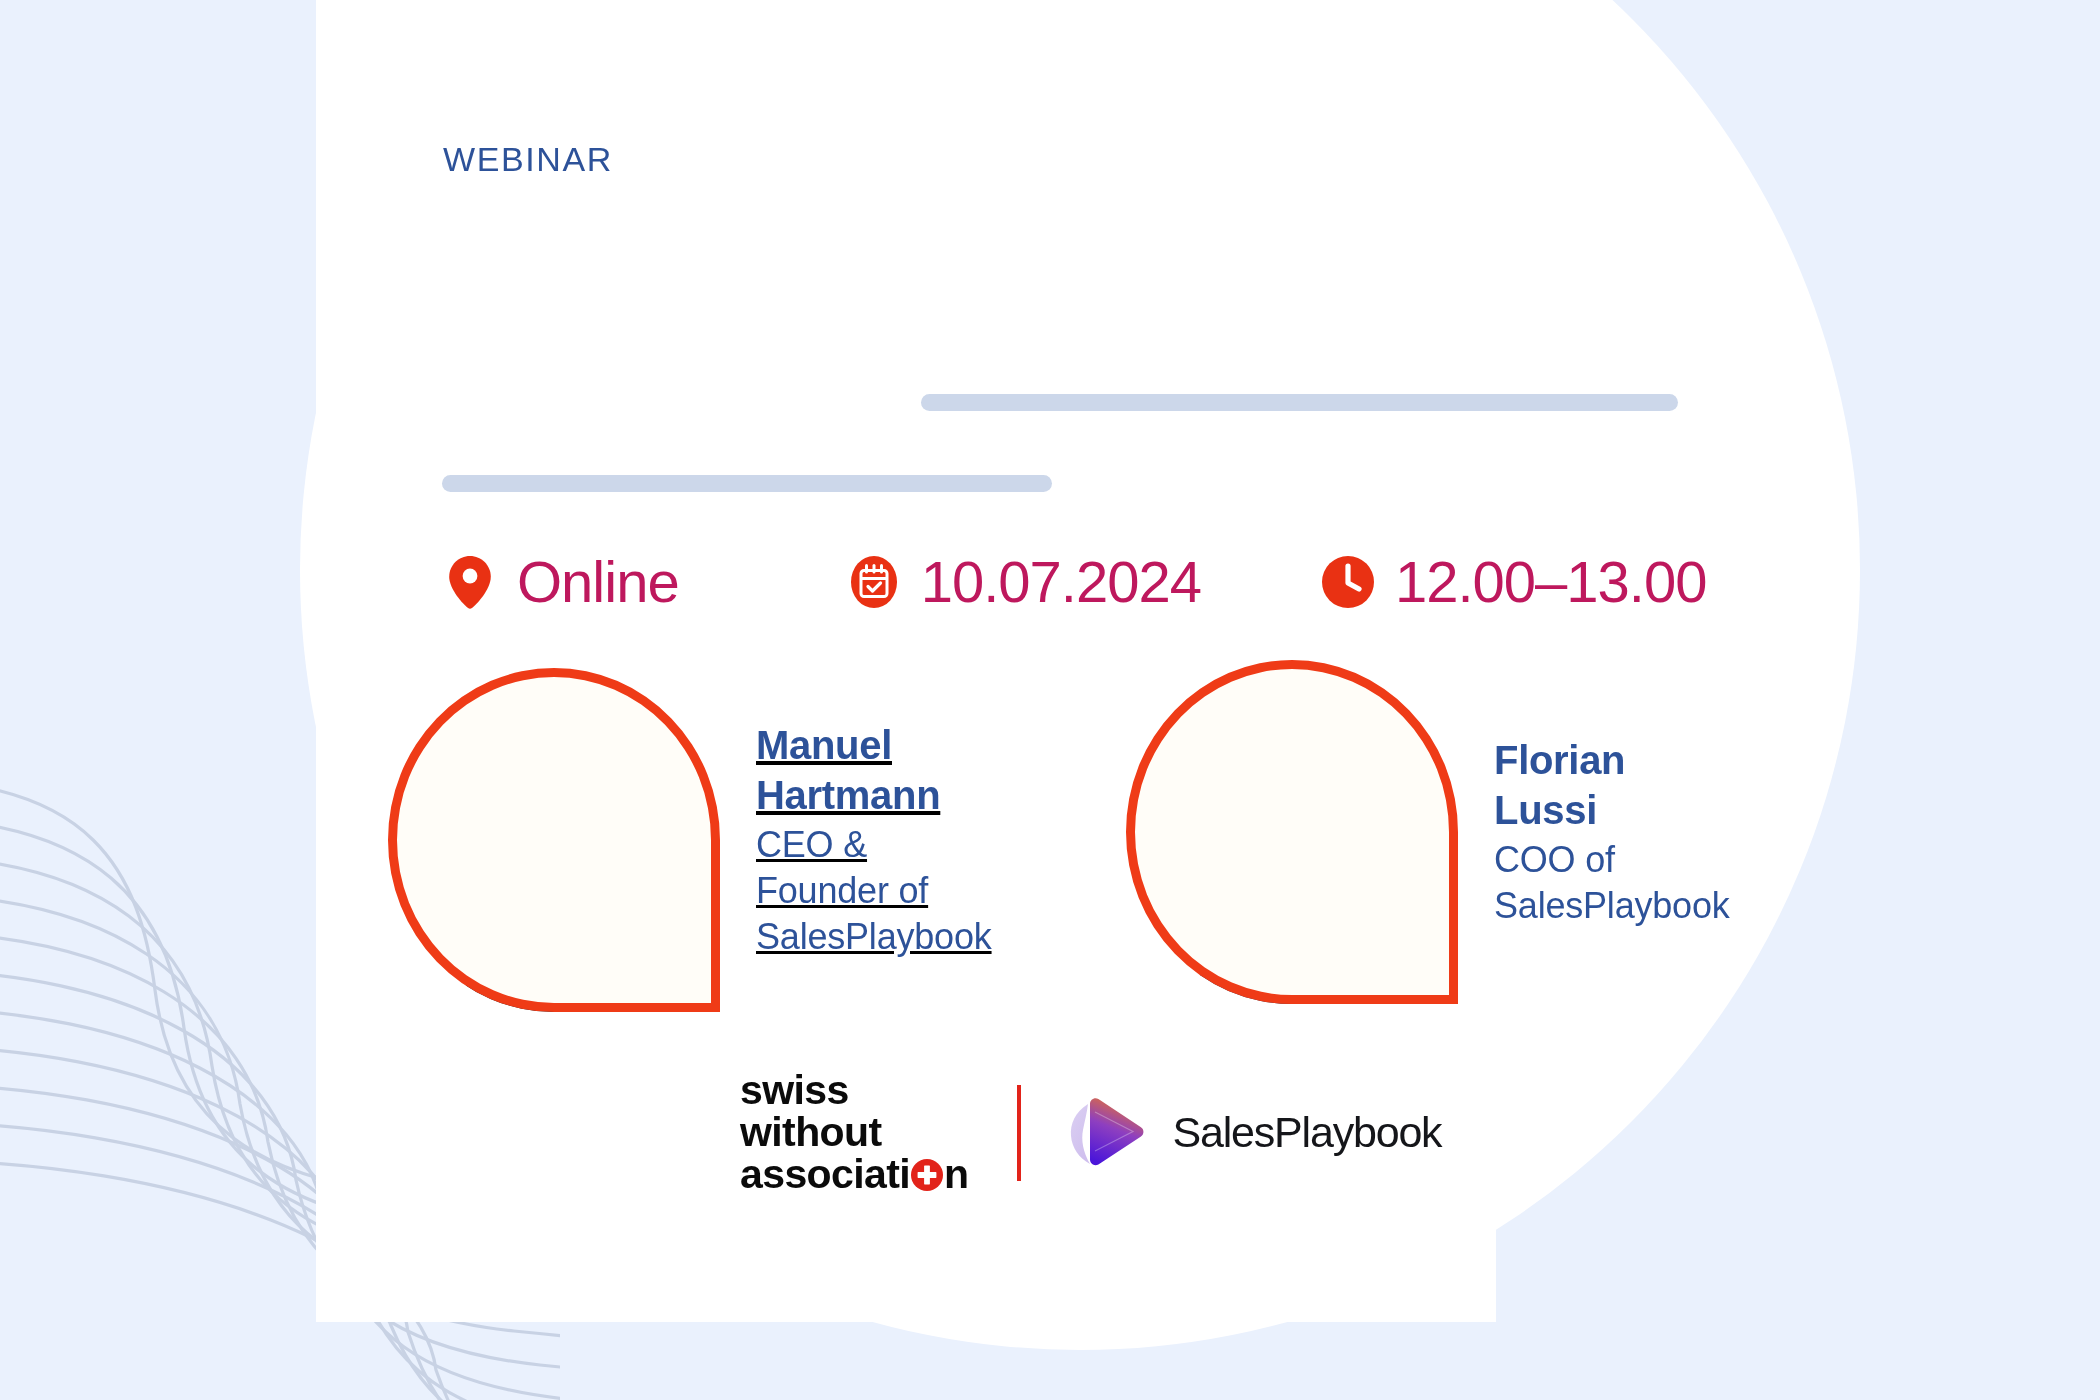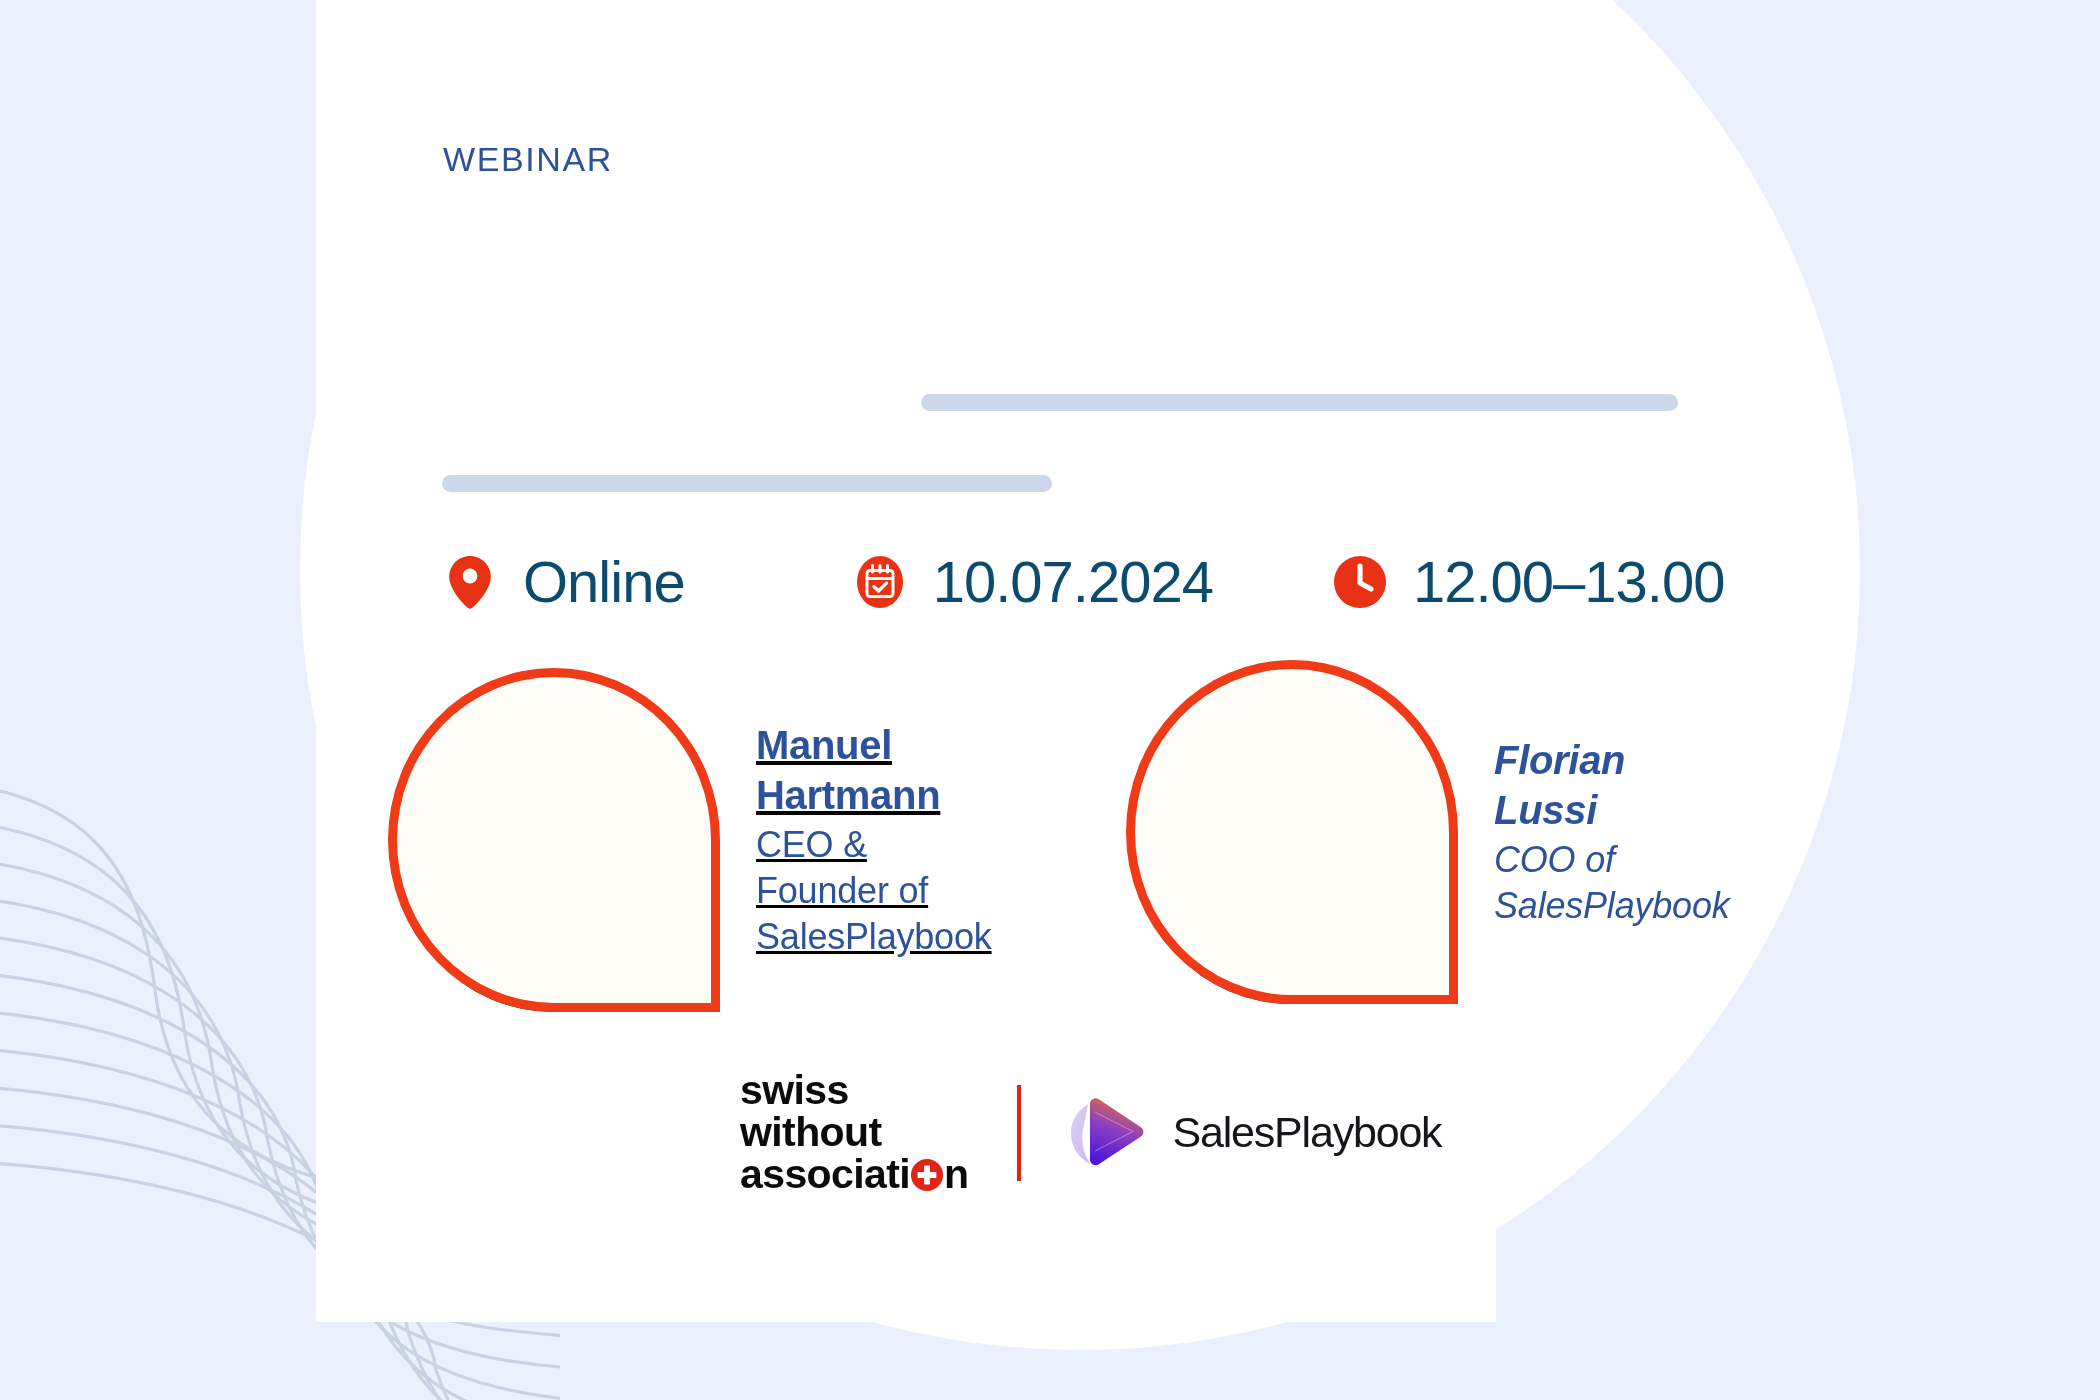--- a/index.html
+++ b/index.html
@@ -116,41 +116,41 @@
     align-items: center;
   }
   .meta-item .mi-icon {
     width: 54px;
     height: 54px;
     flex: 0 0 54px;
     display: block;
   }
   .meta-item .mi-text {
     font-size: 58px;
-    color: #0c4a6e;
+    color: #be185d;
     letter-spacing: -1px;
-    margin-left: 26px;
+    margin-left: 20px;
     white-space: nowrap;
   }
   .mi-gap-1 { width: 168px; }
   .mi-gap-2 { width: 120px; }
 
   
   .speakers {
     position: absolute;
     left: 388px;
     top: 660px;
   }
   .speaker {
     position: absolute;
     display: flex;
     align-items: center;
   }
   .speaker.s1 { left: 0px; top: 8px; text-decoration: underline; }
-  .speaker.s2 { left: 738px; top: 0px; font-style: italic; }
+  .speaker.s2 { left: 738px; top: 0px; }
 
   .portrait {
     position: relative;
     width: 332px;
     height: 344px;
     flex: 0 0 332px;
   }
   .portrait .frame {
     position: absolute;
     inset: 0;

